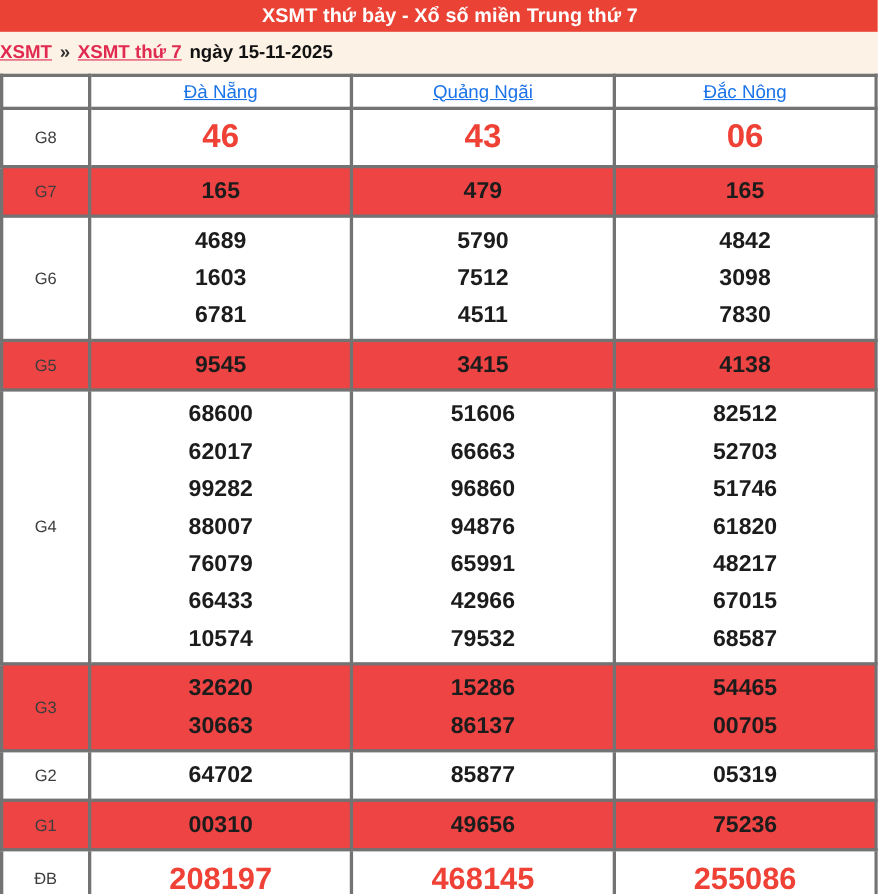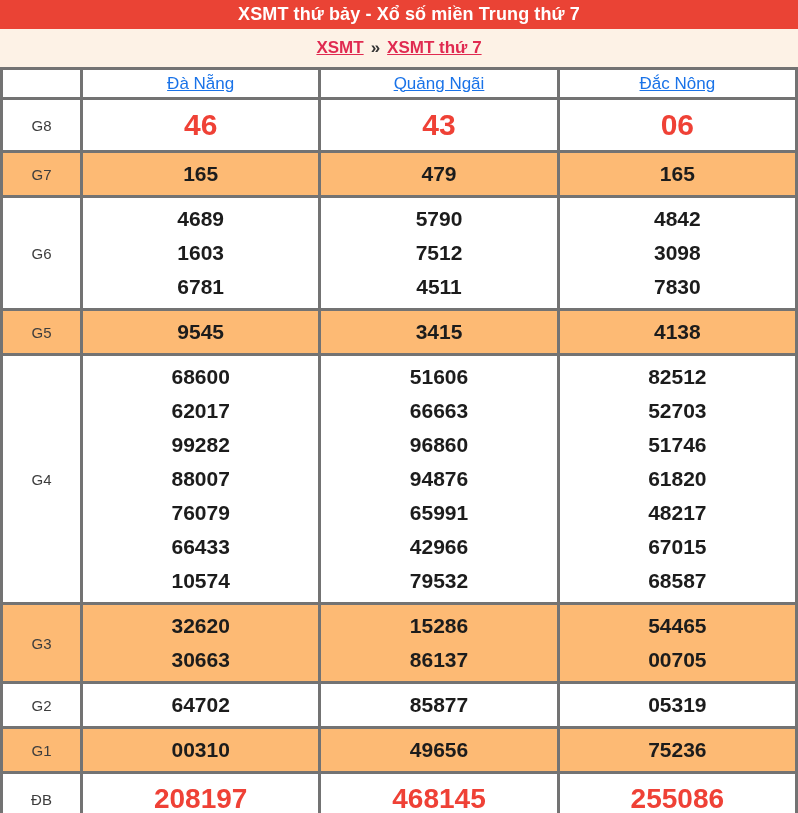--- a/index.html
+++ b/index.html
@@ -25,21 +25,20 @@
     letter-spacing: 0.1px;
     padding-left: 20px;
   }
 
   
   .breadcrumb {
     height: 38px;
     background: #fdf2e6;
     display: flex;
     align-items: center;
-    justify-content: center;
     font-size: 17px;
     font-weight: bold;
     color: #1c1c1c;
   }
   .breadcrumb a.red-link {
     color: #e02a50;
     text-decoration: underline;
     cursor: pointer;
   }
   .breadcrumb .sep {
@@ -83,21 +82,21 @@
   }
   td.vals {
     padding: 4px 0;
   }
   .num {
     font-size: 21px;
     font-weight: bold;
     color: #1c1c1c;
     line-height: 34px;
   }
-  tr.alt { background: #fdba74; }
+  tr.alt { background: #ef4444; }
   tr.red-large .num {
     color: #ef4136;
     font-size: 30px;
     line-height: 42px;
   }
   tr.red-xlarge .num {
     color: #ef4136;
     font-size: 28px;
     line-height: 42px;
   }
@@ -106,20 +105,21 @@
 <body>
 
 <div class="titlebar">
   <span>XSMT thứ bảy - Xổ số miền Trung thứ 7</span>
 </div>
 
 <div class="breadcrumb">
   <a class="red-link">XSMT</a>
   <span class="sep">»</span>
   <a class="red-link">XSMT thứ 7</a>
+  <span class="date">ngày 15-11-2025</span>
 </div>
 
 <table class="results">
   <colgroup>
     <col class="c-label">
     <col>
       <col>
       <col>
   </colgroup>
   <thead>

